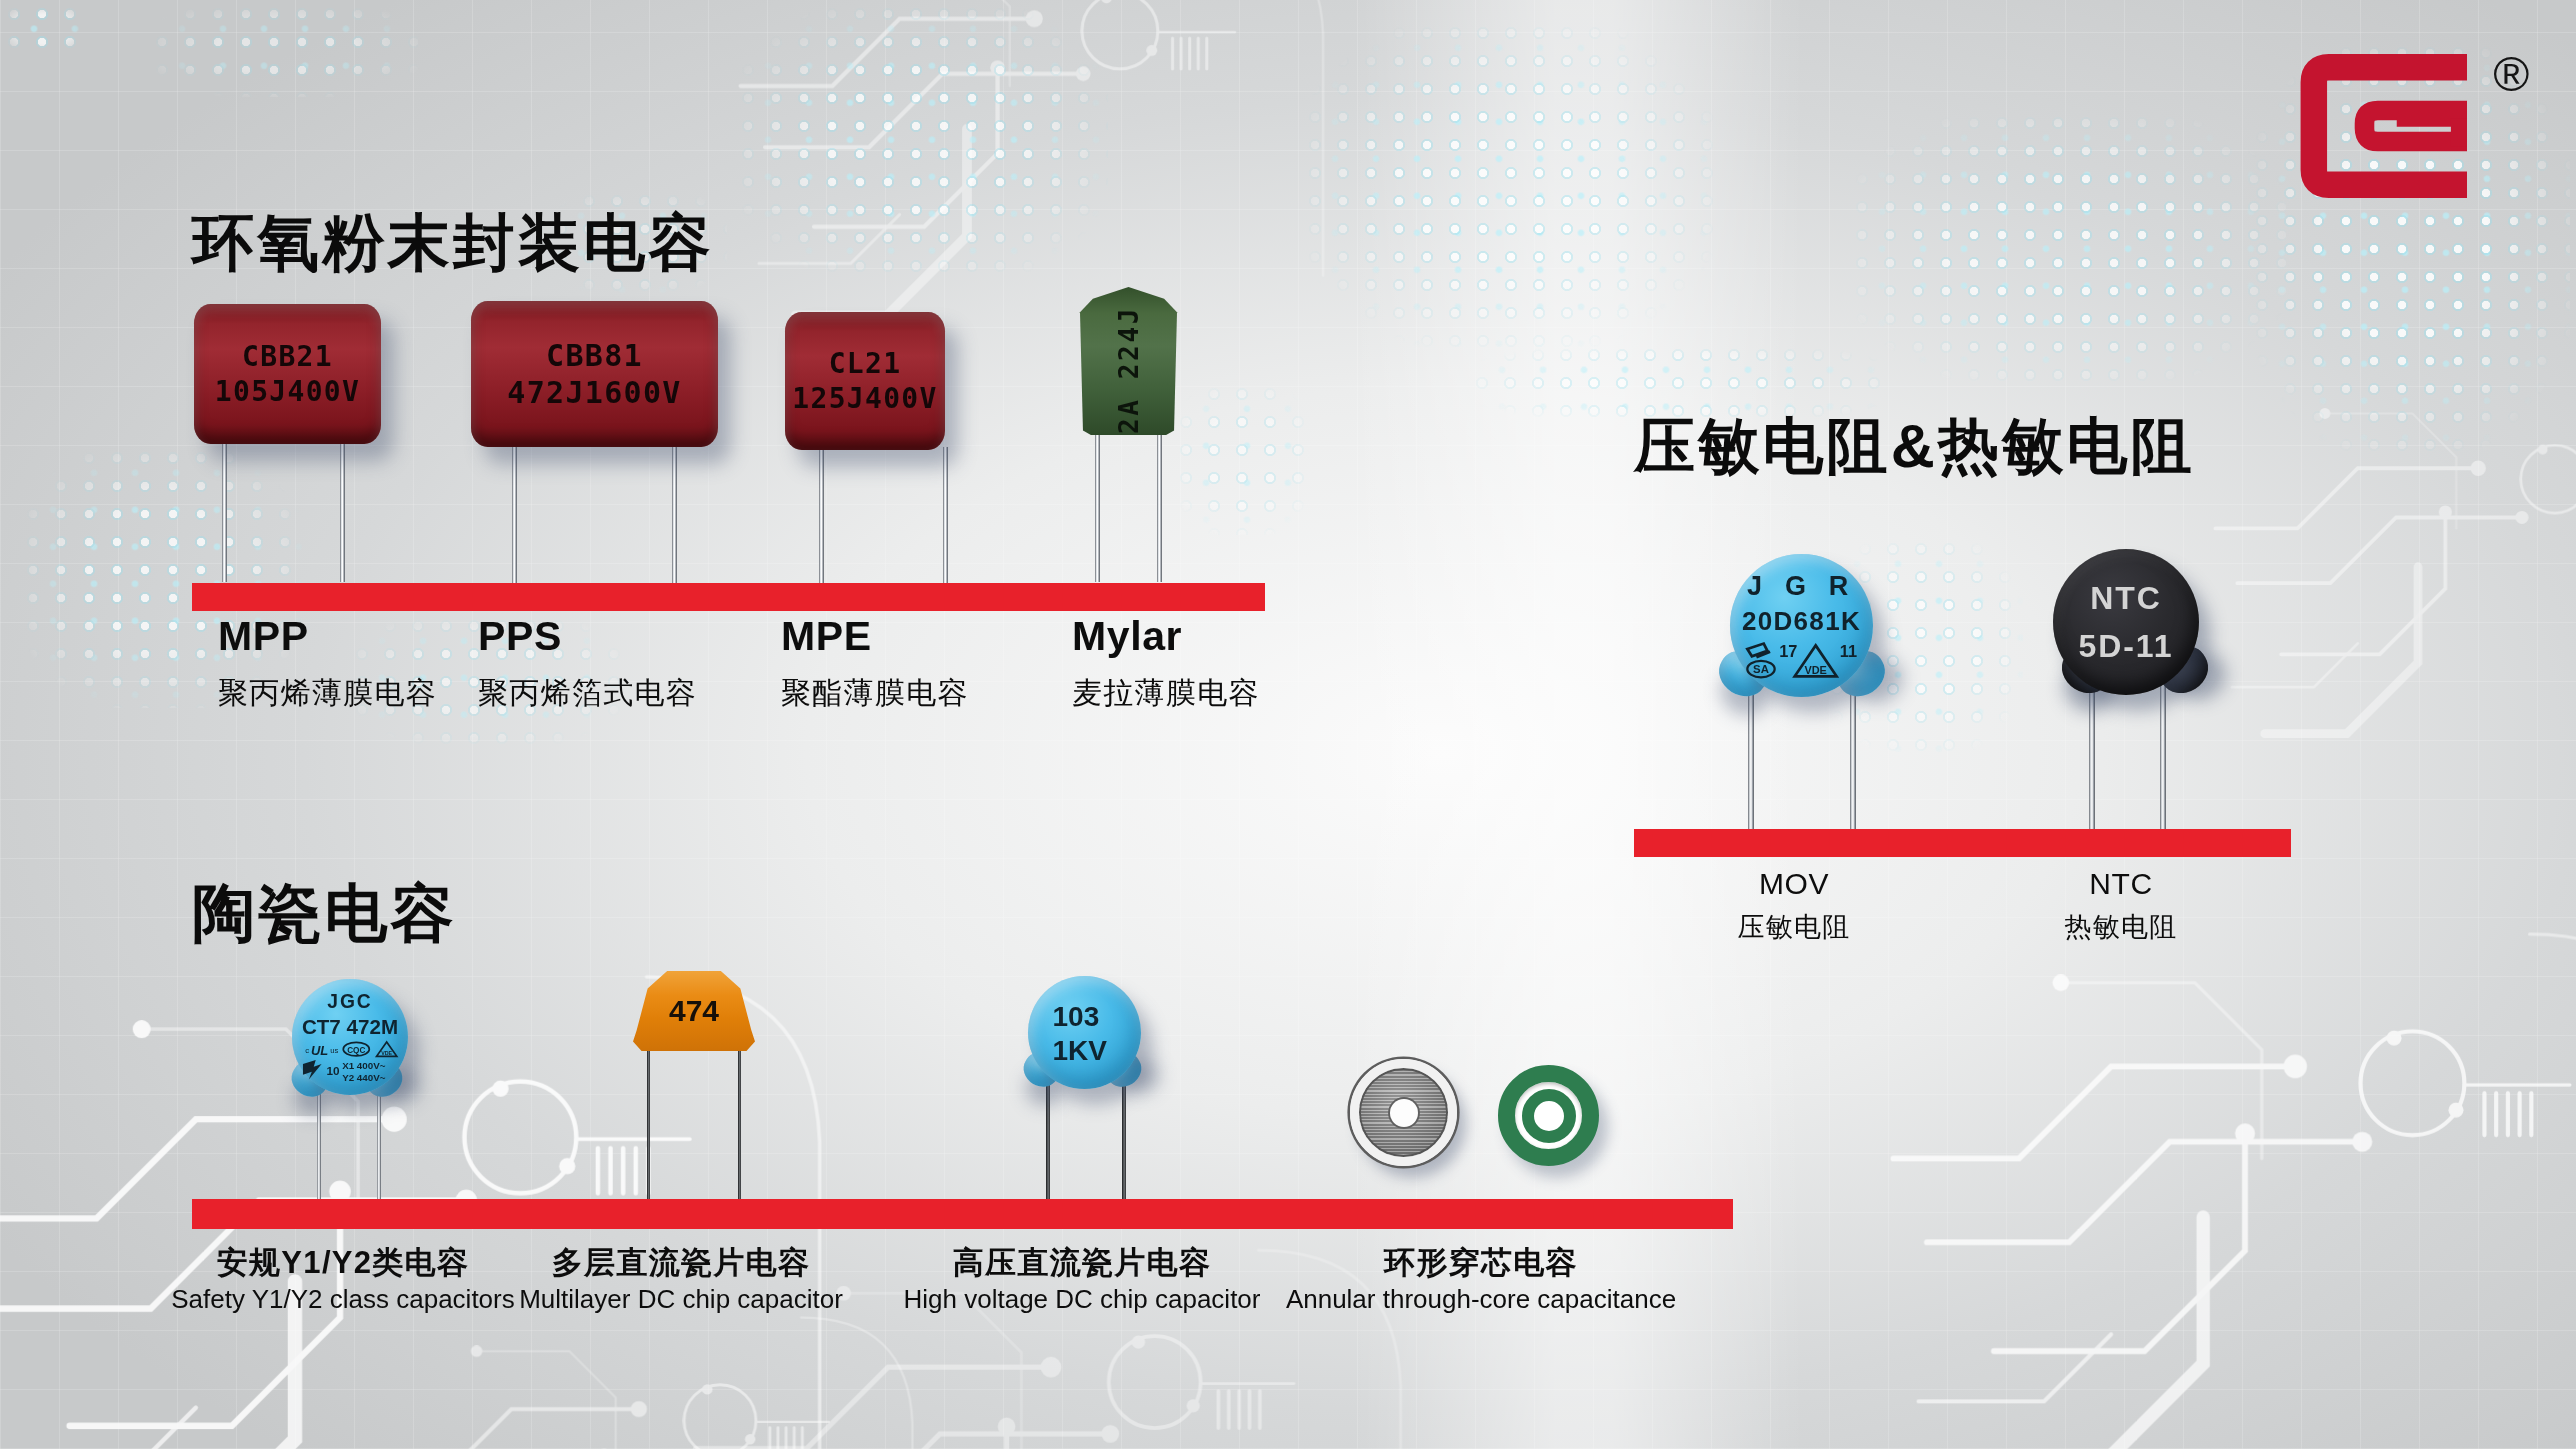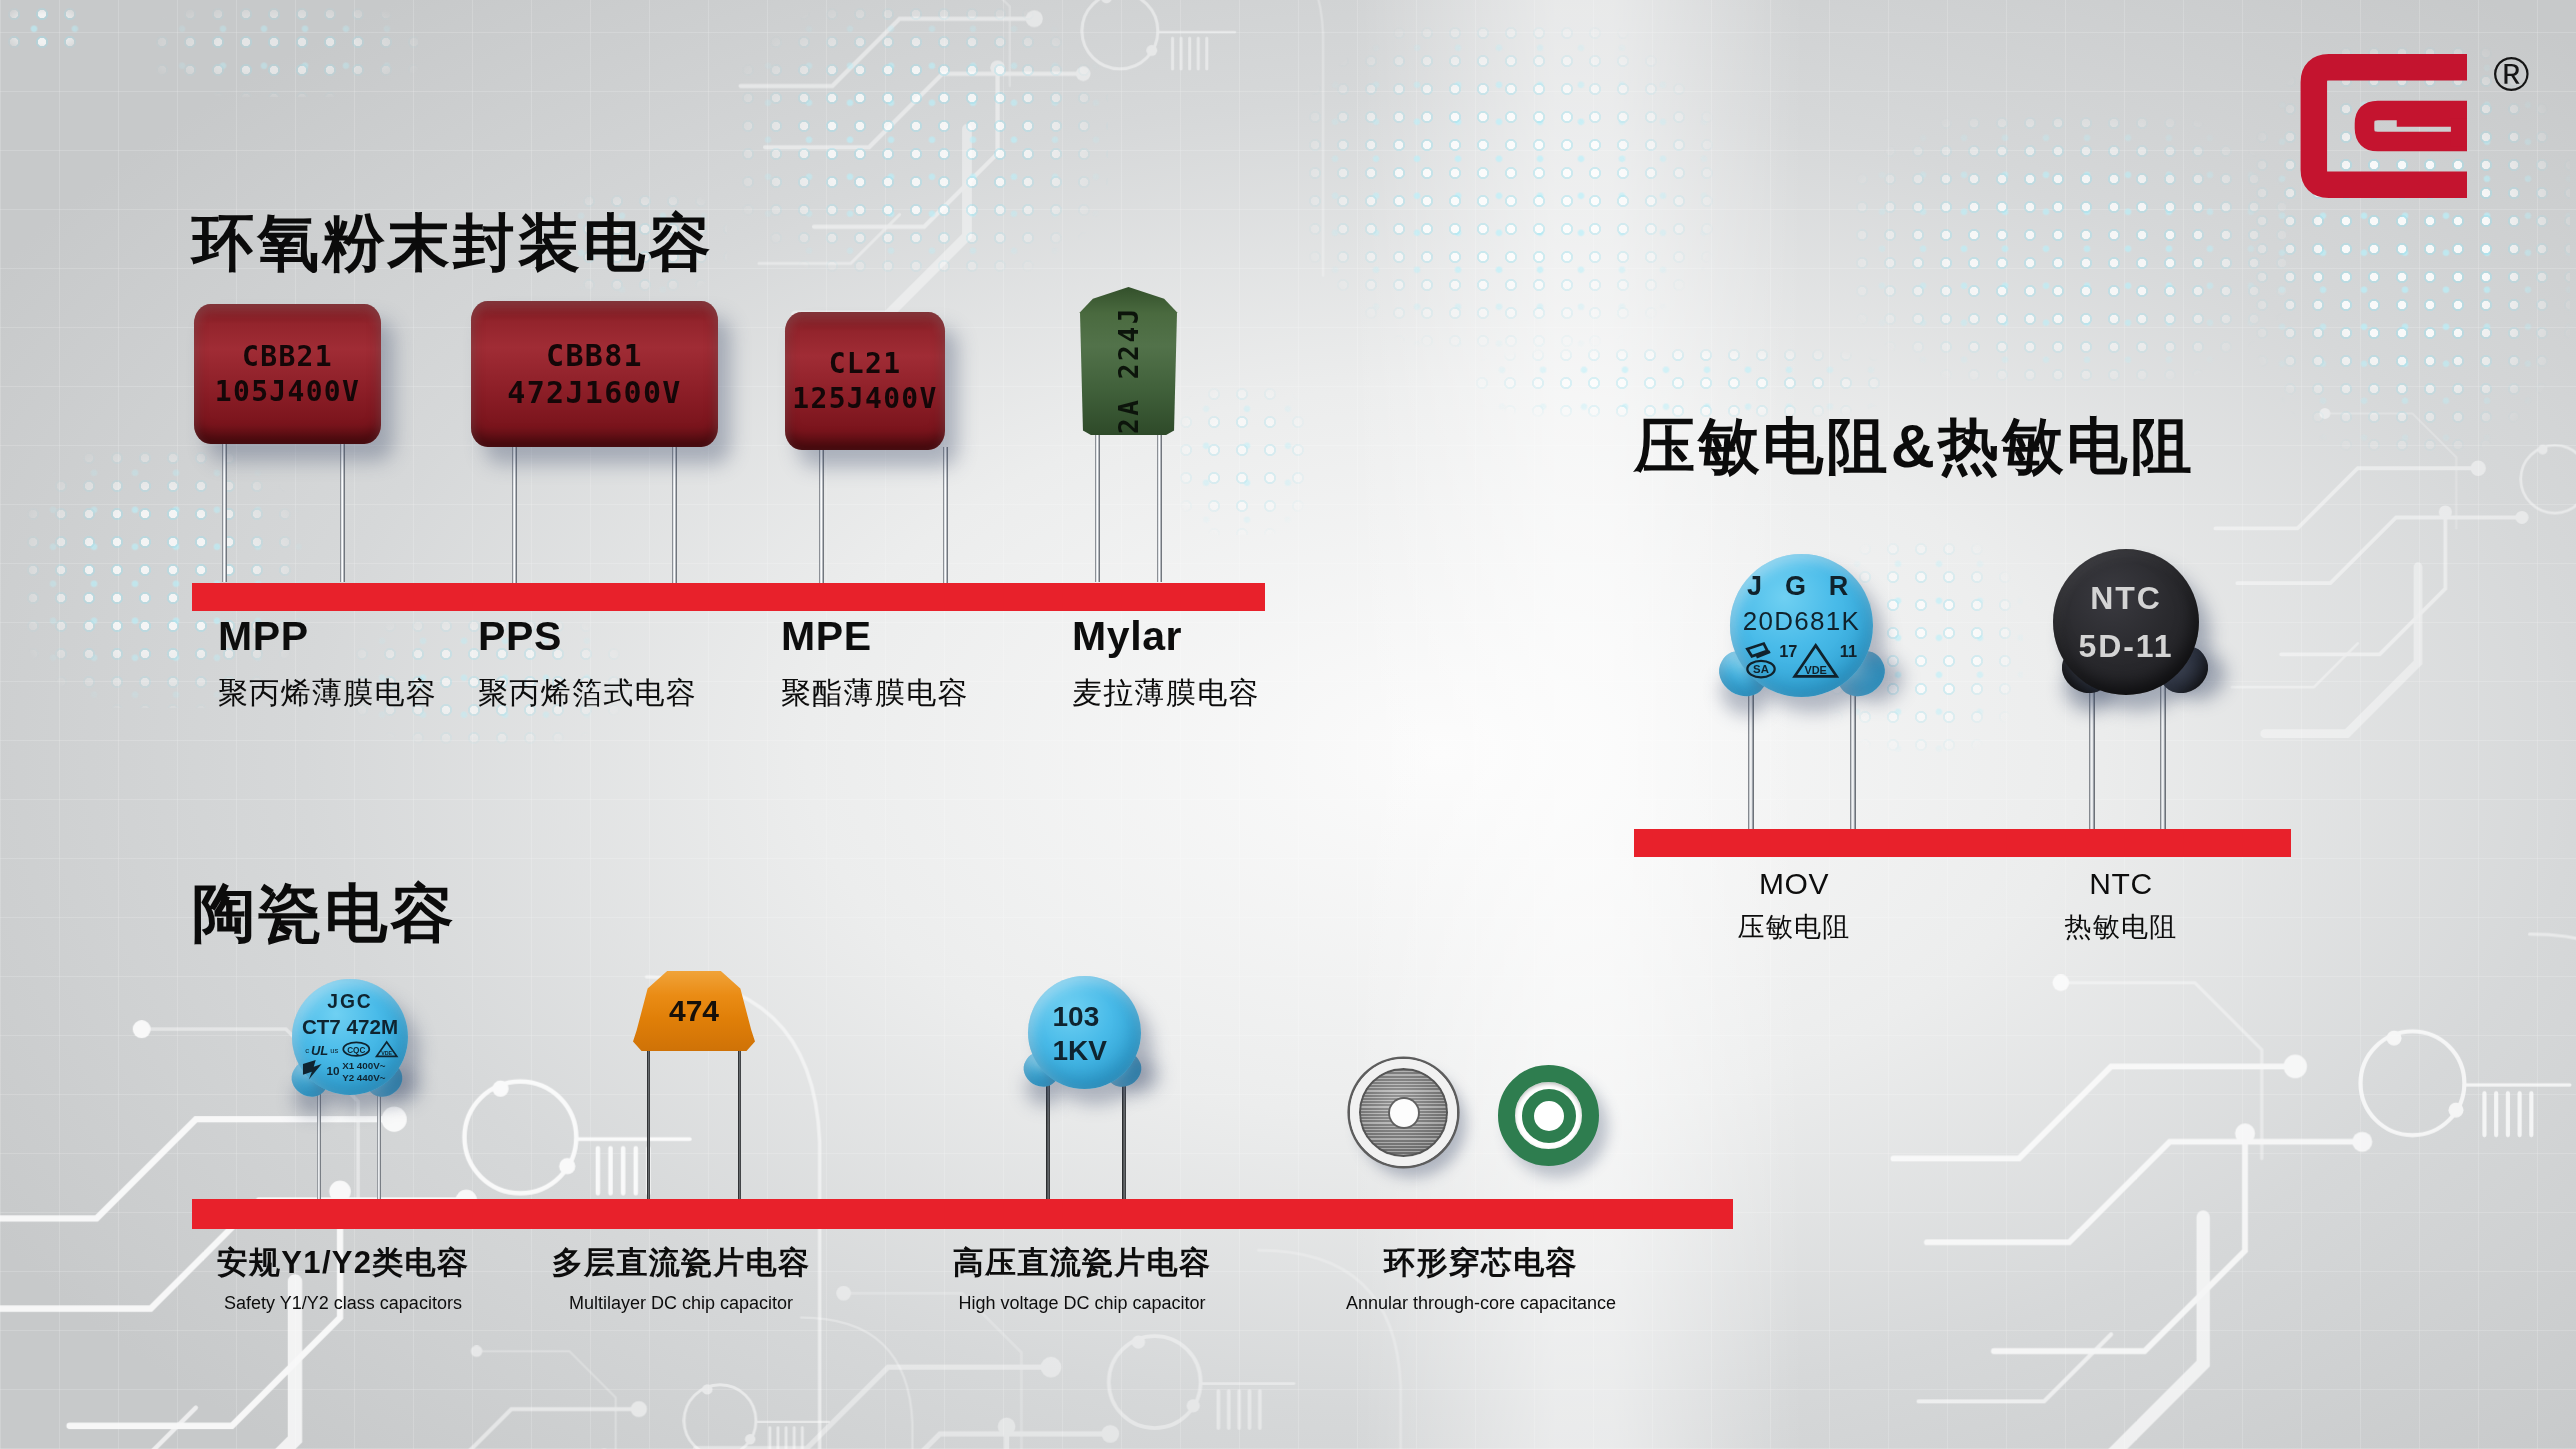--- a/index.html
+++ b/index.html
@@ -51,41 +51,41 @@
   .foot{position:absolute;z-index:2;border-radius:50% 50% 60% 60%;}
   .blue-body{background:radial-gradient(circle at 38% 30%, #6fd0f2 0%, #49bbe9 38%, #36a9da 70%, #2b93c4 100%);
     box-shadow:inset -5.2px -10.3px 19.3px rgba(20,90,130,.35), inset 3.9px 6.4px 14px rgba(255,255,255,.45), 11.6px 15.5px 16.7px rgba(60,75,105,.35);}
   .ntc-body{background:radial-gradient(circle at 40% 32%, #3a3a40 0%, #2a2a2e 45%, #1d1d21 100%);
     box-shadow:inset -3.9px -9px 16.7px rgba(0,0,0,.6), inset 3.9px 6.4px 11.6px rgba(255,255,255,.08), 11.6px 15.5px 16.7px rgba(60,75,105,.4);}
   .orange-body{z-index:3;
     background:linear-gradient(180deg,#f0a339 0%,#ea8c15 30%,#e07f08 60%,#cf7207 100%);
     clip-path:polygon(28% 0%,72% 0%,88% 22%,97% 74%,100% 88%,93% 100%,7% 100%,0% 88%,3% 74%,12% 22%);
     box-shadow:10.3px 14px 15.5px rgba(60,75,105,.35);display:flex;align-items:center;justify-content:center;}
   .mov-txt1{font-weight:bold;color:#10222c;font-size:27px;letter-spacing:7.7px;}
-  .mov-txt2{font-weight:normal;color:#10222c;font-size:26px;letter-spacing:1.3px;margin-top:3.9px;}
+  .mov-txt2{font-weight:bold;color:#10222c;font-size:26px;letter-spacing:1.3px;margin-top:3.9px;}
   .ntc-txt{font-weight:bold;color:#d4d4d4;font-size:32px;letter-spacing:1.9px;line-height:1.5;text-align:center;}
   
   .ring-gray{z-index:3;border-radius:50%;border:9px solid #f1f1f1;
     background:
       repeating-linear-gradient(180deg, rgba(255,255,255,.25) 0 1.3px, rgba(0,0,0,.18) 1.3px 3.2px),
       radial-gradient(circle at 45% 40%, #b9b9b9 0%, #8f8f8f 55%, #6f6f6f 100%);
     box-shadow:0 0 0 2.6px #5d5d5d, inset 0 0 0 1.9px #555, 9px 11.6px 14px rgba(60,75,105,.35);}
   .ring-gray .hole{position:absolute;left:50%;top:50%;transform:translate(-50%,-50%);
     width:28px;height:28px;border-radius:50%;background:#fdfdfd;box-shadow:0 0 0 1.9px #606060;}
   .ring-green{z-index:3;border-radius:50%;border:17.4px solid #2E7D4F;background:#fff;
     box-shadow:9px 11.6px 14px rgba(60,75,105,.3), inset 0 1.9px 3.9px rgba(0,0,0,.25);}
   .ring-green .inner{position:absolute;left:50%;top:50%;transform:translate(-50%,-50%);
     width:30px;height:30px;border-radius:50%;border:12.2px solid #2E7D4F;background:#fff;}
   
   .col-label{z-index:3;color:#0d0d0d;}
   .col-label .abbr{display:block;font-weight:bold;font-size:41px;letter-spacing:0.6px;}
   .col-label .cn{display:block;font-size:30px;margin-top:13px;letter-spacing:1.3px;}
   .cer-label{z-index:6;color:#0d0d0d;text-align:center;}
   .cer-label .cn{display:block;font-weight:bold;font-size:31px;letter-spacing:1.3px;}
-  .cer-label .en{display:block;font-size:18px;margin-top:9px;}
+  .cer-label .en{display:block;font-size:26px;}
   .rt-label{z-index:6;color:#0d0d0d;text-align:center;}
   .rt-label .abbr{display:block;font-size:30px;letter-spacing:0.6px;}
   .rt-label .cn{display:block;font-size:27px;margin-top:7.7px;letter-spacing:1.3px;}
   
   #logo{left:2300px;top:52px;width:223px;height:193px;z-index:4;}
   #logo .reg{position:absolute;right:-6.4px;top:-6.4px;font-size:49px;color:#151515;font-weight:normal;}
   .marks-svg text{font-family:"Liberation Sans","DejaVu Sans",sans-serif;}
 </style>
 </head>
 <body>

